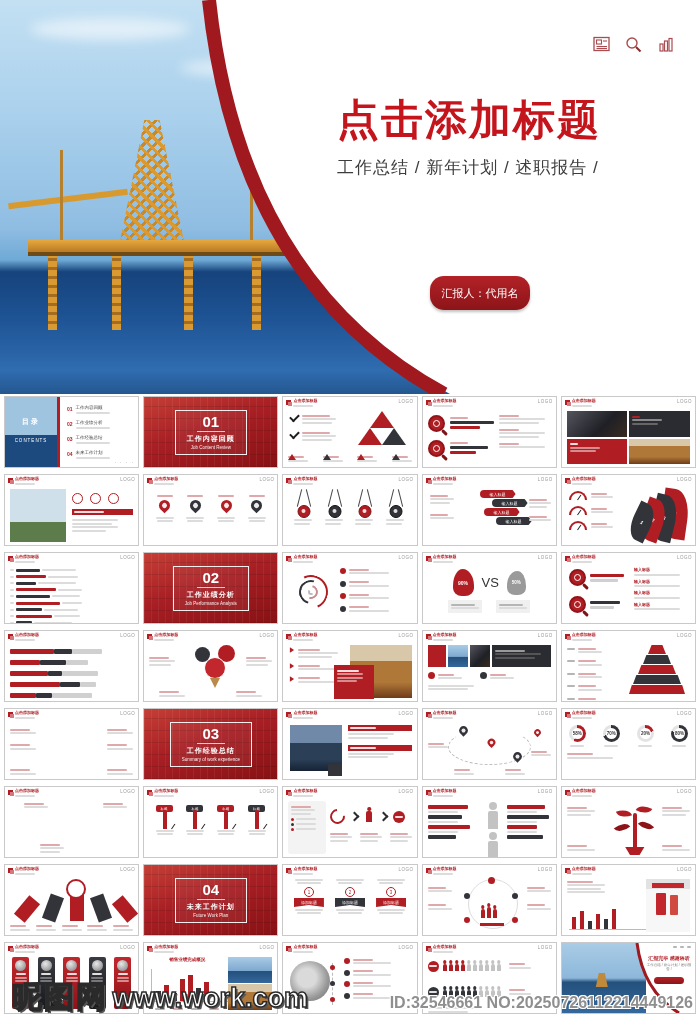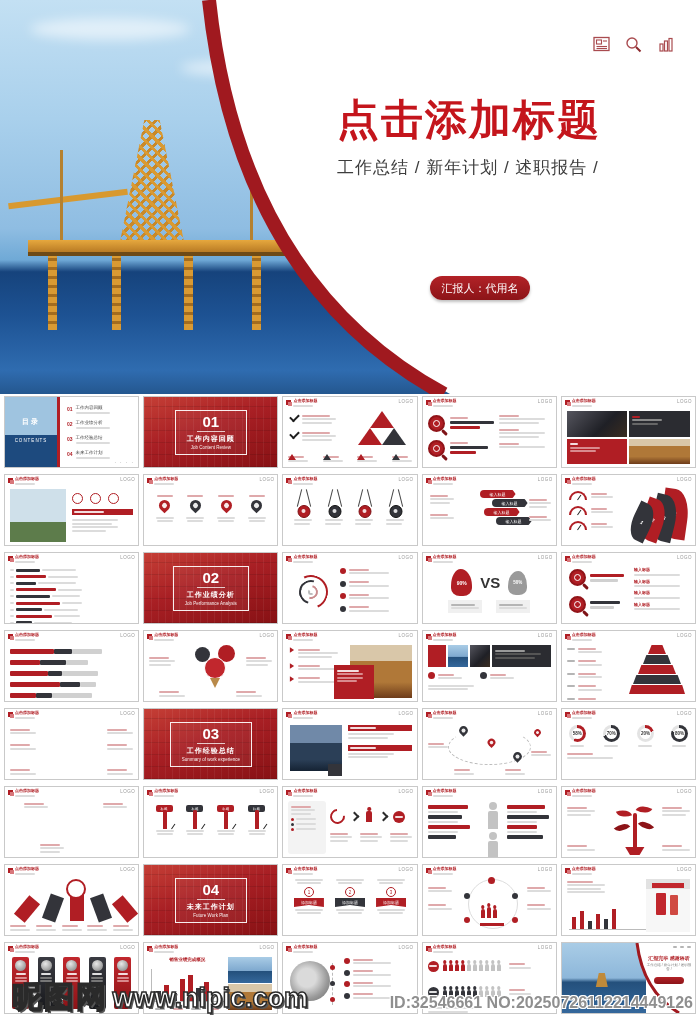--- a/index.html
+++ b/index.html
@@ -17,21 +17,21 @@
   .rig-derrick{position:absolute;left:120px;top:120px;width:64px;height:122px;
     clip-path:polygon(38% 0,62% 0,100% 100%,0 100%);
     background:repeating-linear-gradient(45deg,#d99a33 0 3px,rgba(0,0,0,0) 3px 8px),repeating-linear-gradient(-45deg,#c8892a 0 3px,rgba(0,0,0,0) 3px 8px);}
   .rig-mast{position:absolute;width:3px;background:#b5812f;}
   .rig-crane{position:absolute;left:8px;top:196px;width:120px;height:6px;background:#d8992f;transform:rotate(-7deg);}
   .heroCurve{position:absolute;top:0;left:0;}
   .hero-text{position:absolute;left:337px;top:98px;width:330px;}
   .h-title{font-size:42px;font-weight:900;color:#c4151c;letter-spacing:2px;line-height:1.05;}
   .h-sub{font-size:17px;color:#3d3d3d;margin-top:14px;letter-spacing:1px;}
   .h-desc{font-size:11px;color:#9b9b9b;margin-top:12px;line-height:1.5;width:272px;}
-  .pill{position:absolute;left:430px;top:276px;width:100px;height:24px;border-radius:14px;
+  .pill{position:absolute;left:430px;top:276px;width:100px;height:34px;border-radius:14px;
     background:linear-gradient(180deg,#b22227,#8c1418);color:#fff;font-size:11px;
     display:flex;align-items:center;justify-content:center;box-shadow:0 2px 3px rgba(0,0,0,.25);}
   .top-icons{position:absolute;top:36px;right:24px;display:flex;gap:15px;}
   .top-icons svg{display:block;}
 
   
   .grid{position:absolute;top:396px;left:4px;width:692px;display:grid;
         grid-template-columns:repeat(5,1fr);gap:6px 4px;}
   .sl{position:relative;height:72px;background:#fff;border:1px solid #c9c9c9;overflow:hidden;box-sizing:border-box;}
 
@@ -115,21 +115,21 @@
   .gauge::after{content:'';position:absolute;left:6px;bottom:0;width:1px;height:6px;background:#222;transform:rotate(35deg);transform-origin:bottom;}
   .fan{position:absolute;border-radius:0 60% 0 60%;color:#fff;font-size:5px;font-weight:bold;display:flex;align-items:center;justify-content:center;}
   .donut{width:17px;height:17px;border-radius:50%;display:grid;place-items:center;position:relative;}
   .donut::before{content:'';position:absolute;inset:3px;background:#fff;border-radius:50%;}
   .donut span{position:relative;font-size:4.5px;font-weight:bold;color:#333;}
   .hexx{width:13px;height:15px;background:var(--red);clip-path:polygon(50% 0,100% 25%,100% 75%,50% 100%,0 75%,0 25%);position:relative;flex:none;}
   .hexx.dk{background:var(--dark);} .hexx.ol{background:#fff;outline:1px solid #999;outline-offset:-1px;}
   .hexx b{position:absolute;inset:0;display:grid;place-items:center;color:#fff;font-size:3.5px;font-weight:normal;}
   .headL{width:21px;height:27px;background:var(--red);border-radius:46% 54% 42% 42%/62% 62% 30% 30%;display:grid;place-items:center;color:#fff;font-size:5px;font-weight:bold;}
   .headR{width:19px;height:24px;background:#9a9a9a;border-radius:54% 46% 42% 42%/62% 62% 30% 30%;display:grid;place-items:center;color:#fff;font-size:4.5px;font-weight:bold;}
-  .vs{font-size:15px;font-weight:700;color:#333;}
+  .vs{font-size:13px;font-weight:400;color:#333;}
   .pp{width:4px;height:7px;background:#c3c3c3;border-radius:2px 2px 0 0;position:relative;display:inline-block;margin:4px 1px 0;}
   .pp::before{content:'';position:absolute;top:-4px;left:50%;transform:translateX(-50%);width:3.5px;height:3.5px;border-radius:50%;background:inherit;}
   .pp.red{background:var(--red);} .pp.dk{background:var(--dark);}
   .pp.big{width:10px;height:18px;margin:8px 3px 0;}
   .pp.big::before{width:8px;height:8px;top:-9px;}
   .tag{width:17px;height:7px;border-radius:2px;color:#fff;font-size:3.5px;display:grid;place-items:center;}
   .tag.red{background:var(--red);} .tag.dk{background:var(--dark);}
   .numc{width:8px;height:8px;border:1px solid var(--red);border-radius:50%;color:var(--red);font-size:4.5px;display:grid;place-items:center;margin:0 auto;}
   .flag{width:30px;height:9px;color:#fff;font-size:4px;display:grid;place-items:center;margin:1px auto;clip-path:polygon(0 0,100% 0,100% 100%,50% 78%,0 100%);}
   .flag.red{background:var(--red);} .flag.dk{background:var(--dark);}
@@ -1696,16 +1696,16 @@
         <i class="gl d w4" style="margin:0;"></i>
         <i class="gl d w4" style="margin:0;"></i>
       </div>
   </div>
 
 </div>
 
 <div style="position:absolute;left:12px;bottom:6px;z-index:9;font-weight:bold;color:#fff;
             -webkit-text-stroke:1.5px #2a2a2a;text-shadow:2px 2px 0 #555;white-space:nowrap;">
   <span style="font-size:30px;letter-spacing:2px;">昵图网</span>
-  <span style="font-size:27px;">www.nipic.com</span>
+  <span style="font-size:27px;">www.work.com</span>
 </div>
 <div style="position:absolute;right:6px;bottom:12px;z-index:9;font-size:16px;font-weight:bold;color:#8f8f8f;
             text-shadow:-1px -1px 0 #fff,1px -1px 0 #fff,-1px 1px 0 #fff,1px 1px 0 #fff;">ID:32546661 NO:20250726112214449126</div>
 
 </body></html>

